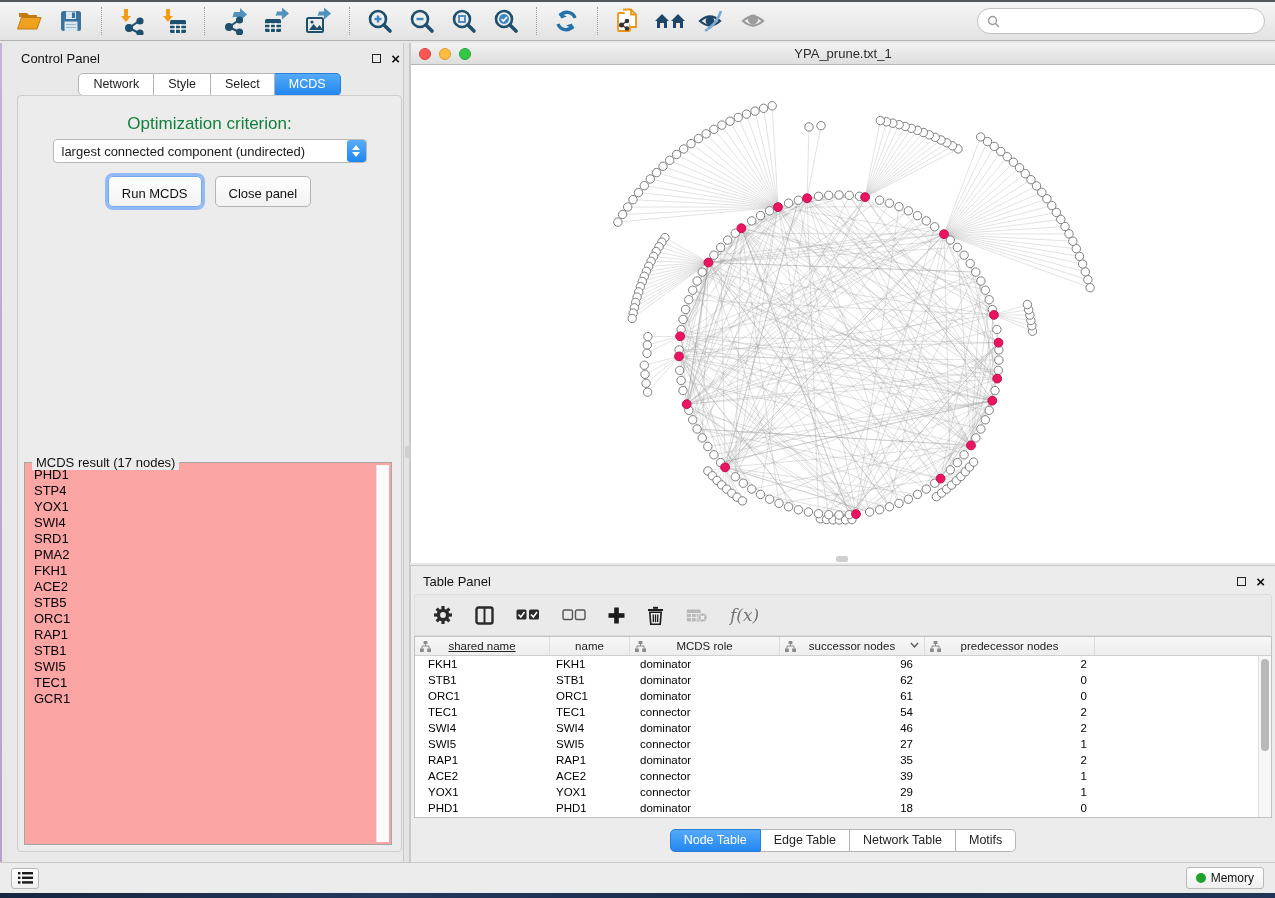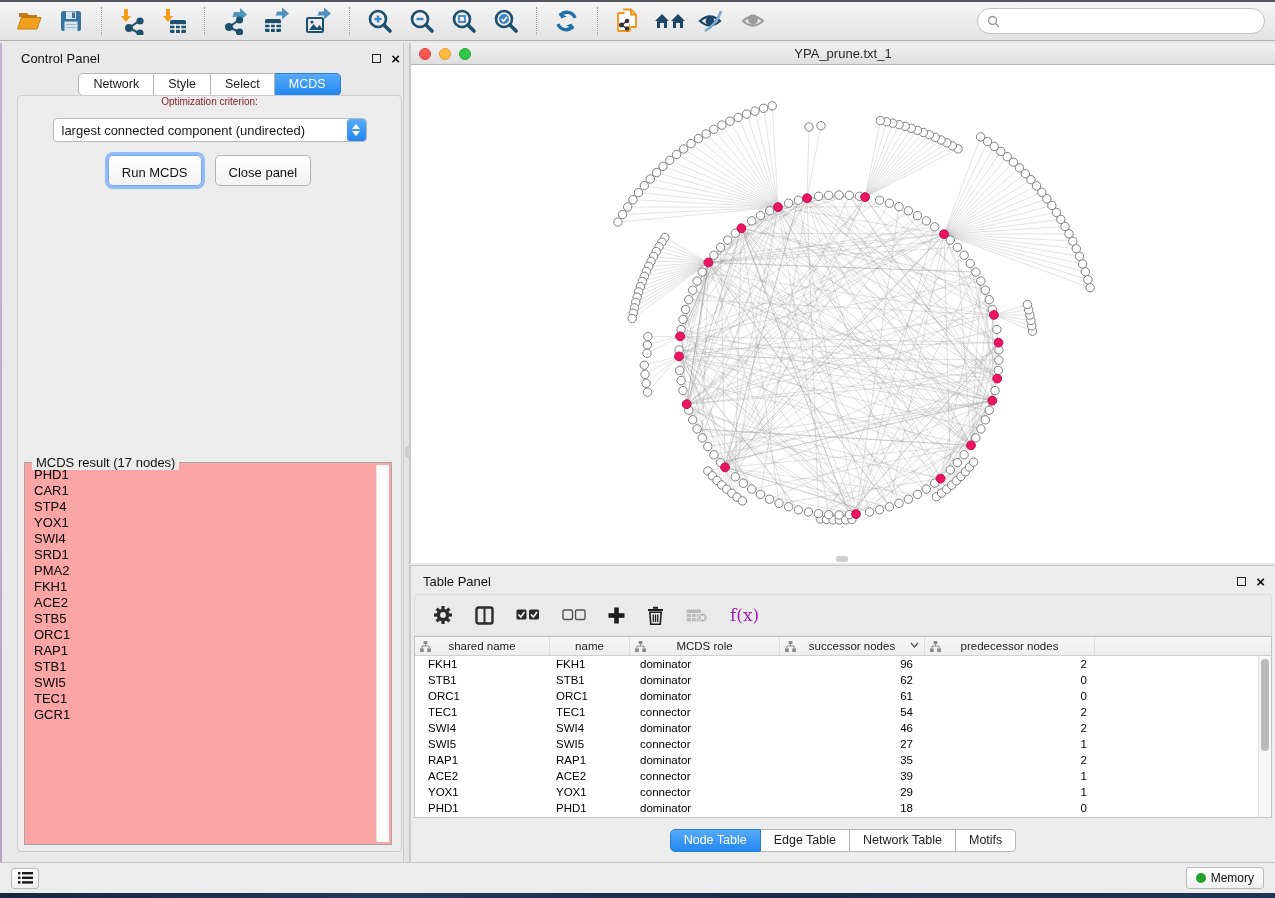--- a/index.html
+++ b/index.html
@@ -41,23 +41,23 @@
     font-size:12.5px; padding:3px 14px 4px; background:#fff;
     border:1px solid #b5b5b5; border-left:none; color:#222; cursor:pointer;
   }
   .cp-tab:first-child { border-left:1px solid #b5b5b5; border-radius:5px 0 0 5px; }
   .cp-tab:last-child { border-radius:0 5px 5px 0; }
   .cp-tab.active { background:linear-gradient(#55aaf9,#2287f0); border-color:#2a7fd4; color:#fff; }
   .cp-inset {
     position:absolute; left:8px; right:8px; top:52px; bottom:10px;
     background:#ececec; border:1px solid #cdcdcd; border-radius:4px;
   }
-  .opt-label { text-align:center; font-size:10px; color:#7f1d1d; }
+  .opt-label { text-align:center; margin-top:18px; font-size:17px; color:#15803d; }
   .dropdown {
-    margin:11px auto 0; width:314px; height:24px; background:#fff;
+    margin:5px auto 0; width:314px; height:24px; background:#fff;
     border:1px solid #b9b9b9; border-radius:4px; display:flex; align-items:center;
     font-size:13px; cursor:pointer; position:relative;
   }
   .dropdown .dd-text { flex:1; padding:0 8px; white-space:nowrap; }
   .dd-stepper {
     width:19px; height:22px; margin-right:0px; border-radius:3px;
     background:linear-gradient(#59acf9,#1f86ef);
     display:flex; flex-direction:column; align-items:center; justify-content:center; gap:2px;
   }
   .dd-up { width:0; height:0; border-left:4px solid transparent; border-right:4px solid transparent; border-bottom:5px solid #fff; }
@@ -100,21 +100,21 @@
   .fan-edge { stroke:#a8a8a8; stroke-width:0.6; opacity:0.55; }
   .net-node { fill:#fff; stroke:#7e7e7e; stroke-width:1; }
   .net-pink { stroke:#c40d55; stroke-width:1; }
   
   .table-panel {
     position:absolute; left:410px; top:565px; width:865px; height:297px;
     background:#ececec; border-left:1px solid #c9c9c9; border-top:1px solid #c6c6c6;
   }
   .tp-toolbar { position:absolute; left:3px; right:3px; top:28px; height:42px; display:flex; align-items:center; gap:22px; padding-left:18px; background:#eaeaea; border:1px solid #ddd; border-radius:3px 3px 0 0;}
   .tp-icon { display:flex; align-items:center; cursor:pointer; }
-  .fx-label { font-family:"DejaVu Serif", serif; font-size:17px; color:#a21caf; }
+  .fx-label { font-family:"DejaVu Serif", serif; font-style:italic; font-size:17px; color:#737373; }
   .node-table { position:absolute; left:3px; right:3px; top:70px; bottom:44px; background:#fff; border:1px solid #c2c2c2; }
   .tbl-header { display:flex; height:19px; background:linear-gradient(#f7f7f7,#ededed); border-bottom:1px solid #cfcfcf; }
   .th { position:relative; display:flex; align-items:center; justify-content:center; font-size:11.5px; color:#222; border-right:1px solid #ddd; cursor:pointer; }
   .th .hicon { position:absolute; left:5px; top:4px; }
   .th .sort { position:absolute; right:5px; top:5px; }
   .tbl-body { position:absolute; left:0; right:13px; top:19px; bottom:0; overflow:hidden; }
   .trow { display:flex; height:16px; align-items:center; }
   .trow .c { font-size:11.5px; color:#000; white-space:nowrap; overflow:hidden; }
   .tbl-scroll { position:absolute; right:0; top:19px; bottom:0; width:13px; background:#f7f7f7; border-left:1px solid #e0e0e0; }
   .tbl-thumb { position:absolute; left:2px; right:2px; top:3px; height:92px; background:#b9b9b9; border-radius:5px; }
@@ -333,21 +333,20 @@
         </span>
     </div>
     <div class="btn-row">
       <button class="btn focus-ring">Run MCDS</button>
       <button class="btn">Close panel</button>
     </div>
     <div class="result-group">
       <div class="result-title">MCDS result (17 nodes)</div>
       <div class="result-list">
           <div class="result-item">PHD1</div>
-          <div class="result-item">CAR1</div>
           <div class="result-item">STP4</div>
           <div class="result-item">YOX1</div>
           <div class="result-item">SWI4</div>
           <div class="result-item">SRD1</div>
           <div class="result-item">PMA2</div>
           <div class="result-item">FKH1</div>
           <div class="result-item">ACE2</div>
           <div class="result-item">STB5</div>
           <div class="result-item">ORC1</div>
           <div class="result-item">RAP1</div>
@@ -1059,21 +1058,21 @@
             <line x1="10.2" y1="5" x2="10.2" y2="13.5"></line>
         </g>
         <circle cx="16.5" cy="9.5" r="4.6" fill="#b8b8b8" stroke="#eaeaea" stroke-width="1"></circle>
         <path d="M14.6 7.6 l3.8 3.8 M18.4 7.6 l-3.8 3.8" stroke="#fff" stroke-width="1.3"></path>
       </svg>
     </span>
     <span class="fx-label">f(x)</span>
   </div>
   <div class="node-table">
     <div class="tbl-header" id="tbl-header">
-        <div class="th" style="width: 135px;">
+        <div class="th" style="width: 135px; text-decoration: underline;">
           <svg class="hicon" width="11" height="11" viewBox="0 0 11 11">
             <g fill="#8a8a8a">
               <rect x="3.6" y="0" width="3.8" height="3"></rect>
               <rect x="0" y="7.5" width="3.8" height="3.5"></rect>
               <rect x="7.2" y="7.5" width="3.8" height="3.5"></rect>
             </g>
             <path d="M5.5 3 v2 M2 7.5 v-2.5 h7 v2.5" stroke="#8a8a8a" stroke-width="1" fill="none"></path>
           </svg>
           <span>shared name</span>
         </div>

